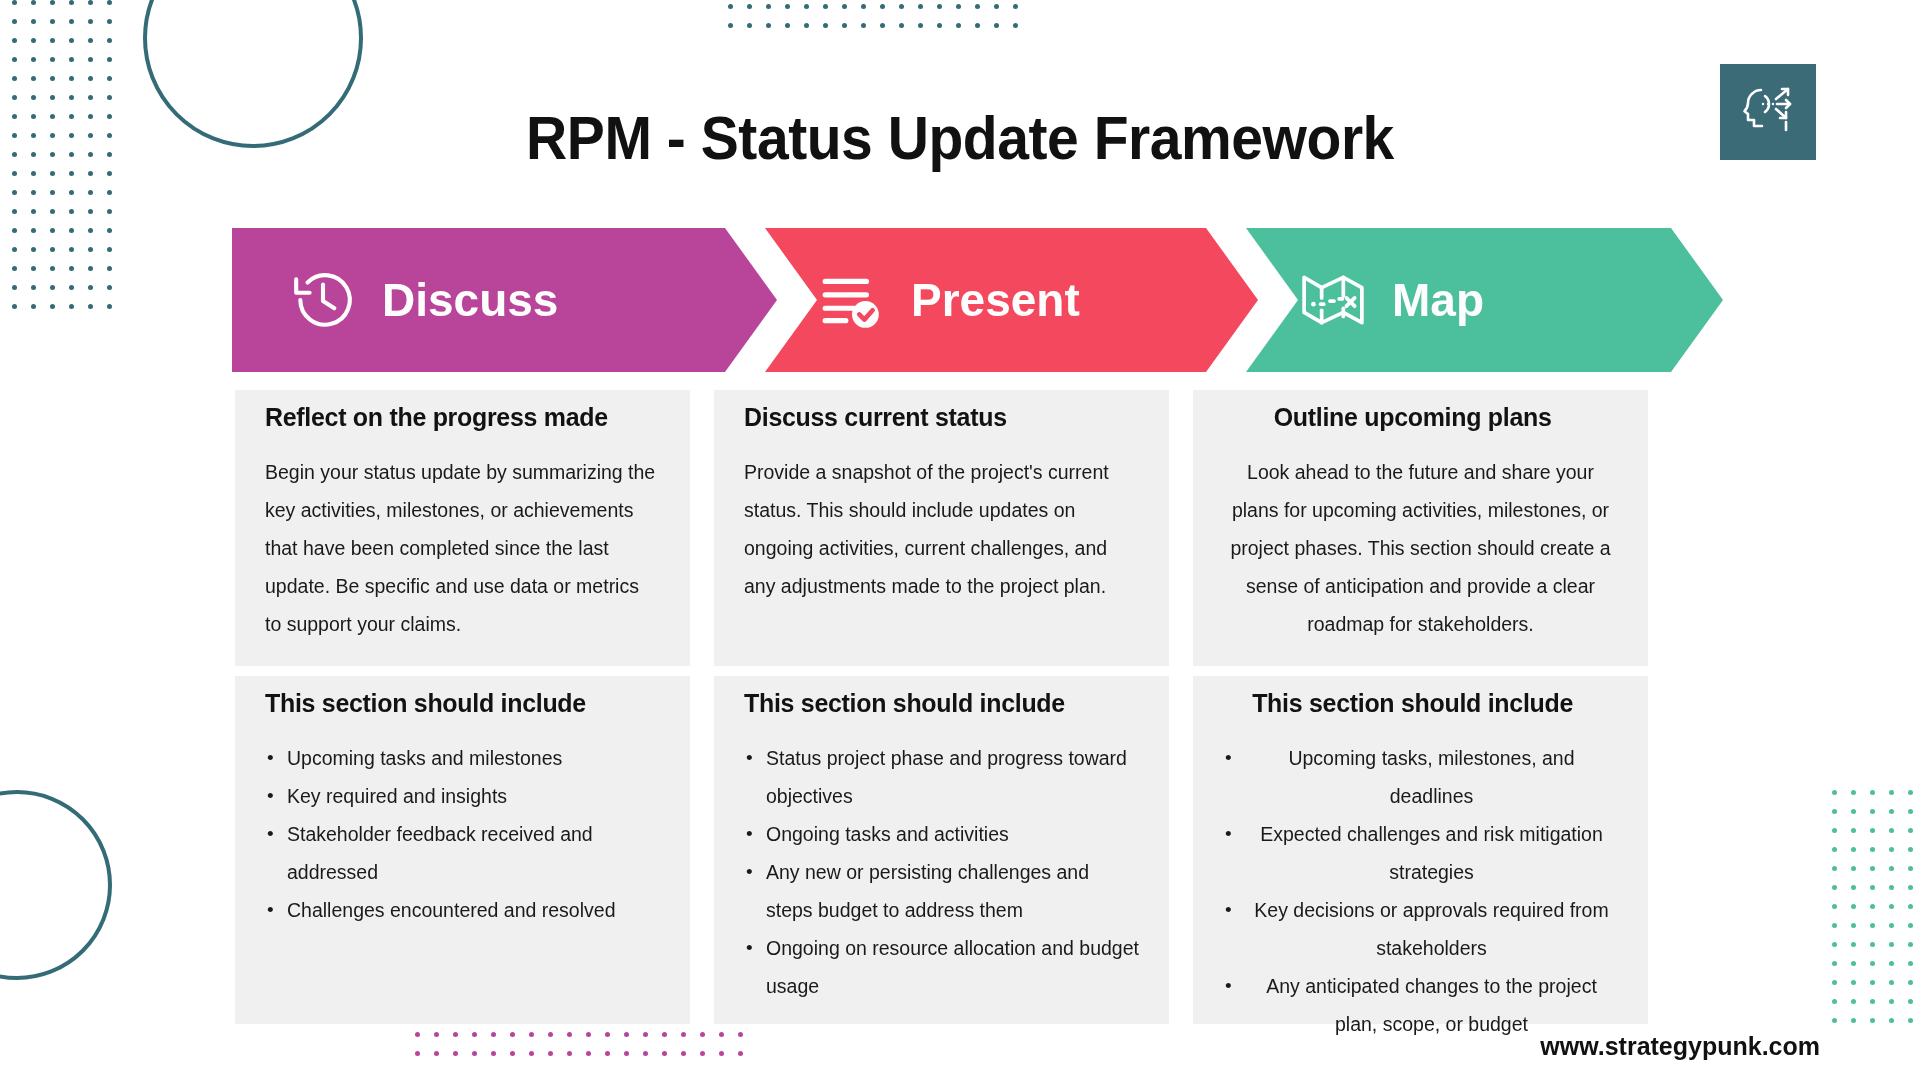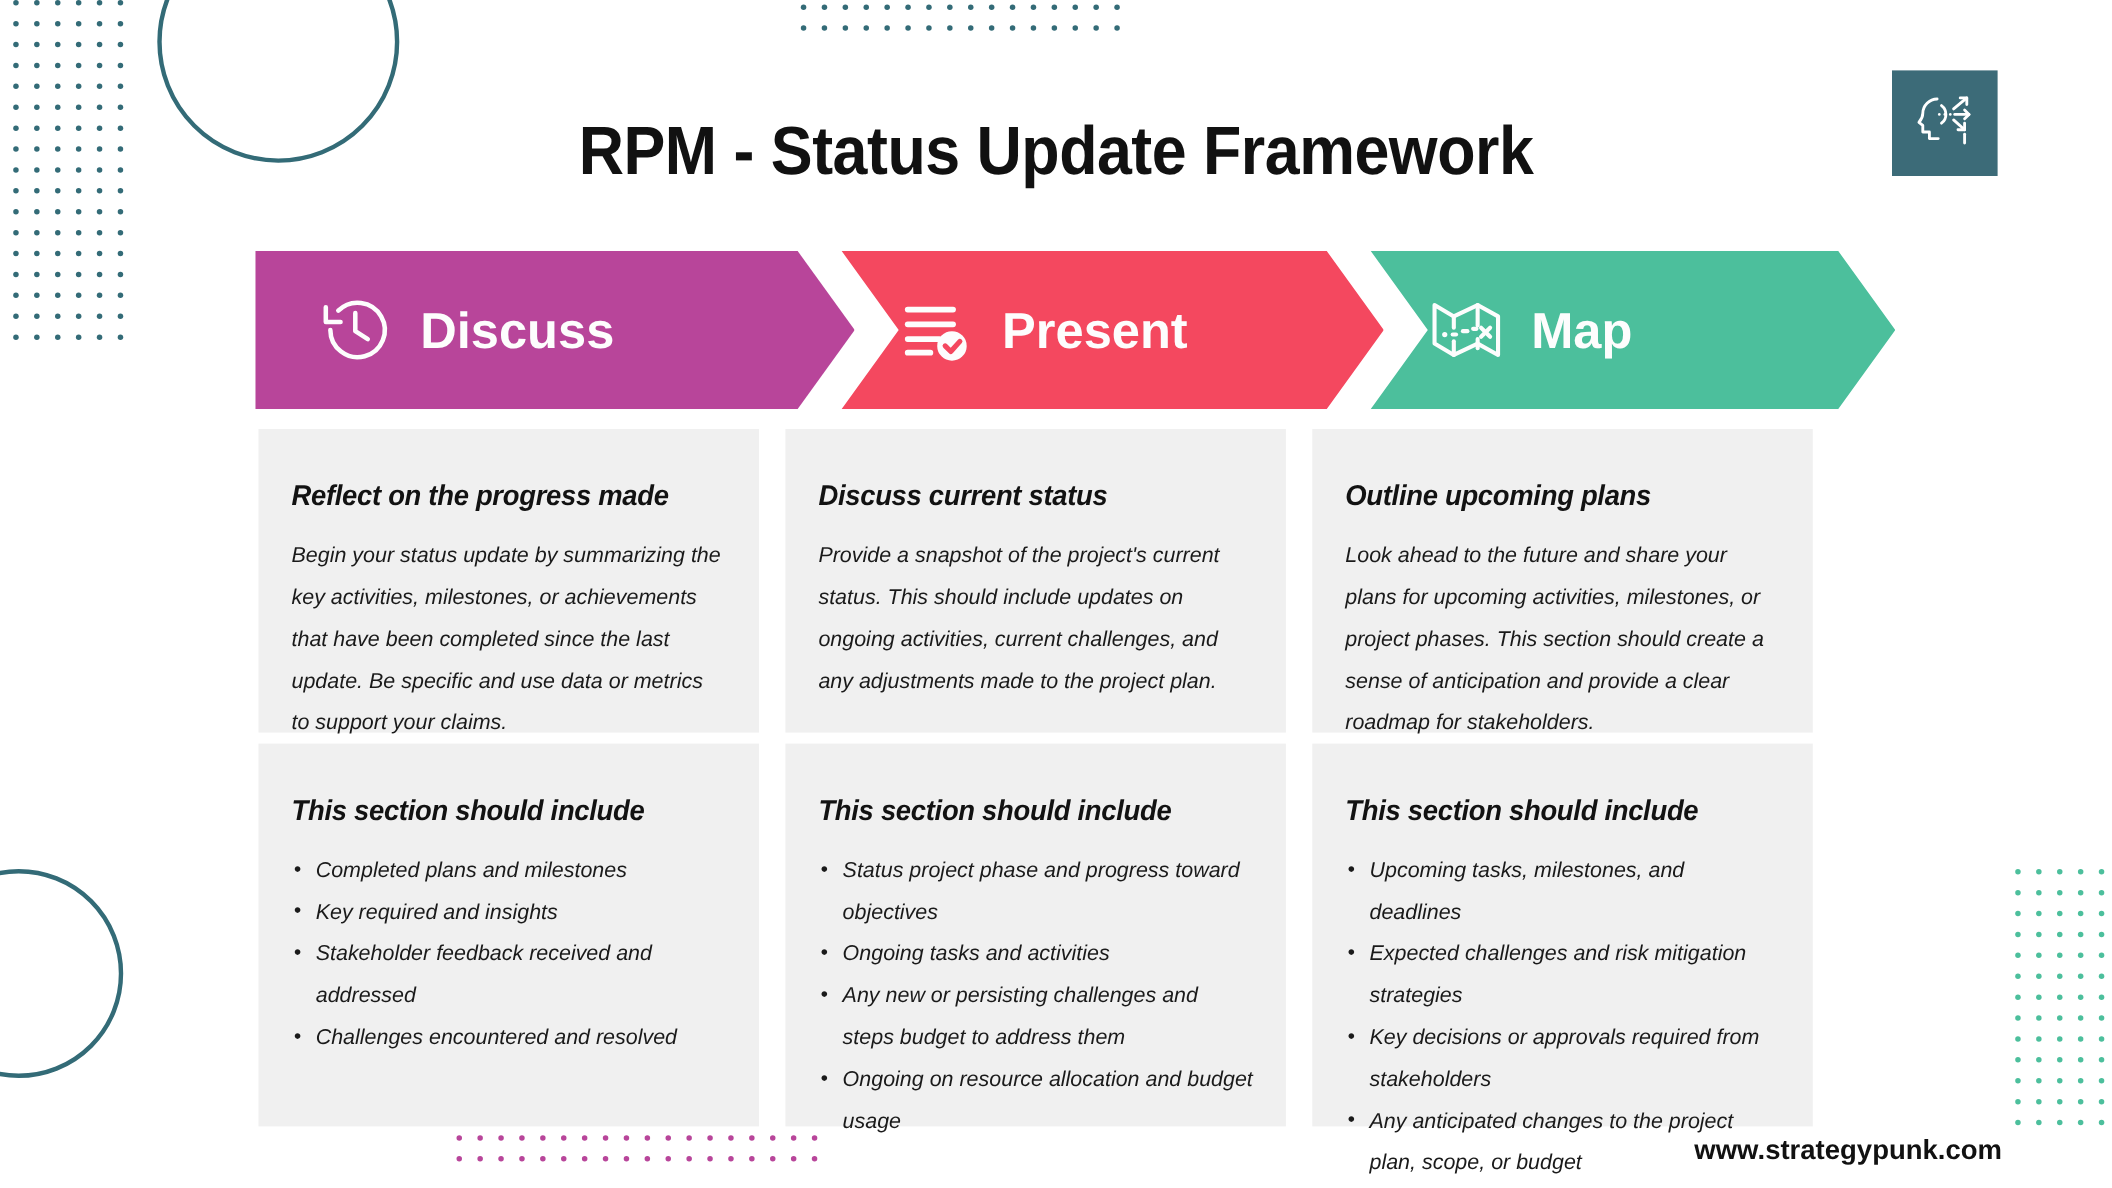--- a/index.html
+++ b/index.html
@@ -69,23 +69,23 @@
     color: #fdfdfd; font-size: 46px; font-weight: bold;
     letter-spacing: 0px;
   }
   .chev-icon { width: 66px; height: 66px; flex: 0 0 66px; }
 
   
   .cards { position: absolute; left: 0; top: 390px; width: 1920px; }
   .col { position: absolute; width: 455px; }
   .col-1 { left: 235px; }
   .col-2 { left: 714px; }
-  .col-3 { left: 1193px; }
-
-  .card { background: #f0f0f0; padding: 45px 30px 26px 30px; font-style: italic; }
+  .col-3 { left: 1193px; text-align: center; }
+
+  .card { background: #f0f0f0; padding: 12px 30px 26px 30px; }
   .card-desc { height: 276px; }
   .card-list { margin-top: 10px; height: 348px; }
 
   .card-title {
     font-size: 26px; font-weight: bold; color: #121212;
     margin-bottom: 20px; letter-spacing: -0.3px;
     font-family: "Liberation Sans Narrow", "Liberation Sans", sans-serif;
     transform: scaleX(0.96); transform-origin: left;
   }
   .card-body { font-size: 19.5px; line-height: 38px; color: #1a1a1a; }
@@ -433,21 +433,21 @@
   <div class="cards">
 
     <div class="col col-1">
       <div class="card card-desc">
         <div class="card-title">Reflect on the progress made</div>
         <div class="card-body">Begin your status update by summarizing  the key activities, milestones,  or achievements that have been completed  since the last update. Be specific and use data or metrics to support your claims.</div>
       </div>
       <div class="card card-list">
         <div class="card-title">This section should include</div>
         <ul class="bullets">
-          <li>Completed  plans and milestones</li>
+          <li>Upcoming  tasks and milestones</li>
           <li>Key required  and insights</li>
           <li>Stakeholder  feedback received and addressed</li>
           <li>Challenges  encountered  and resolved</li>
         </ul>
       </div>
     </div>
 
     <div class="col col-2">
       <div class="card card-desc">
         <div class="card-title">Discuss current status</div>

